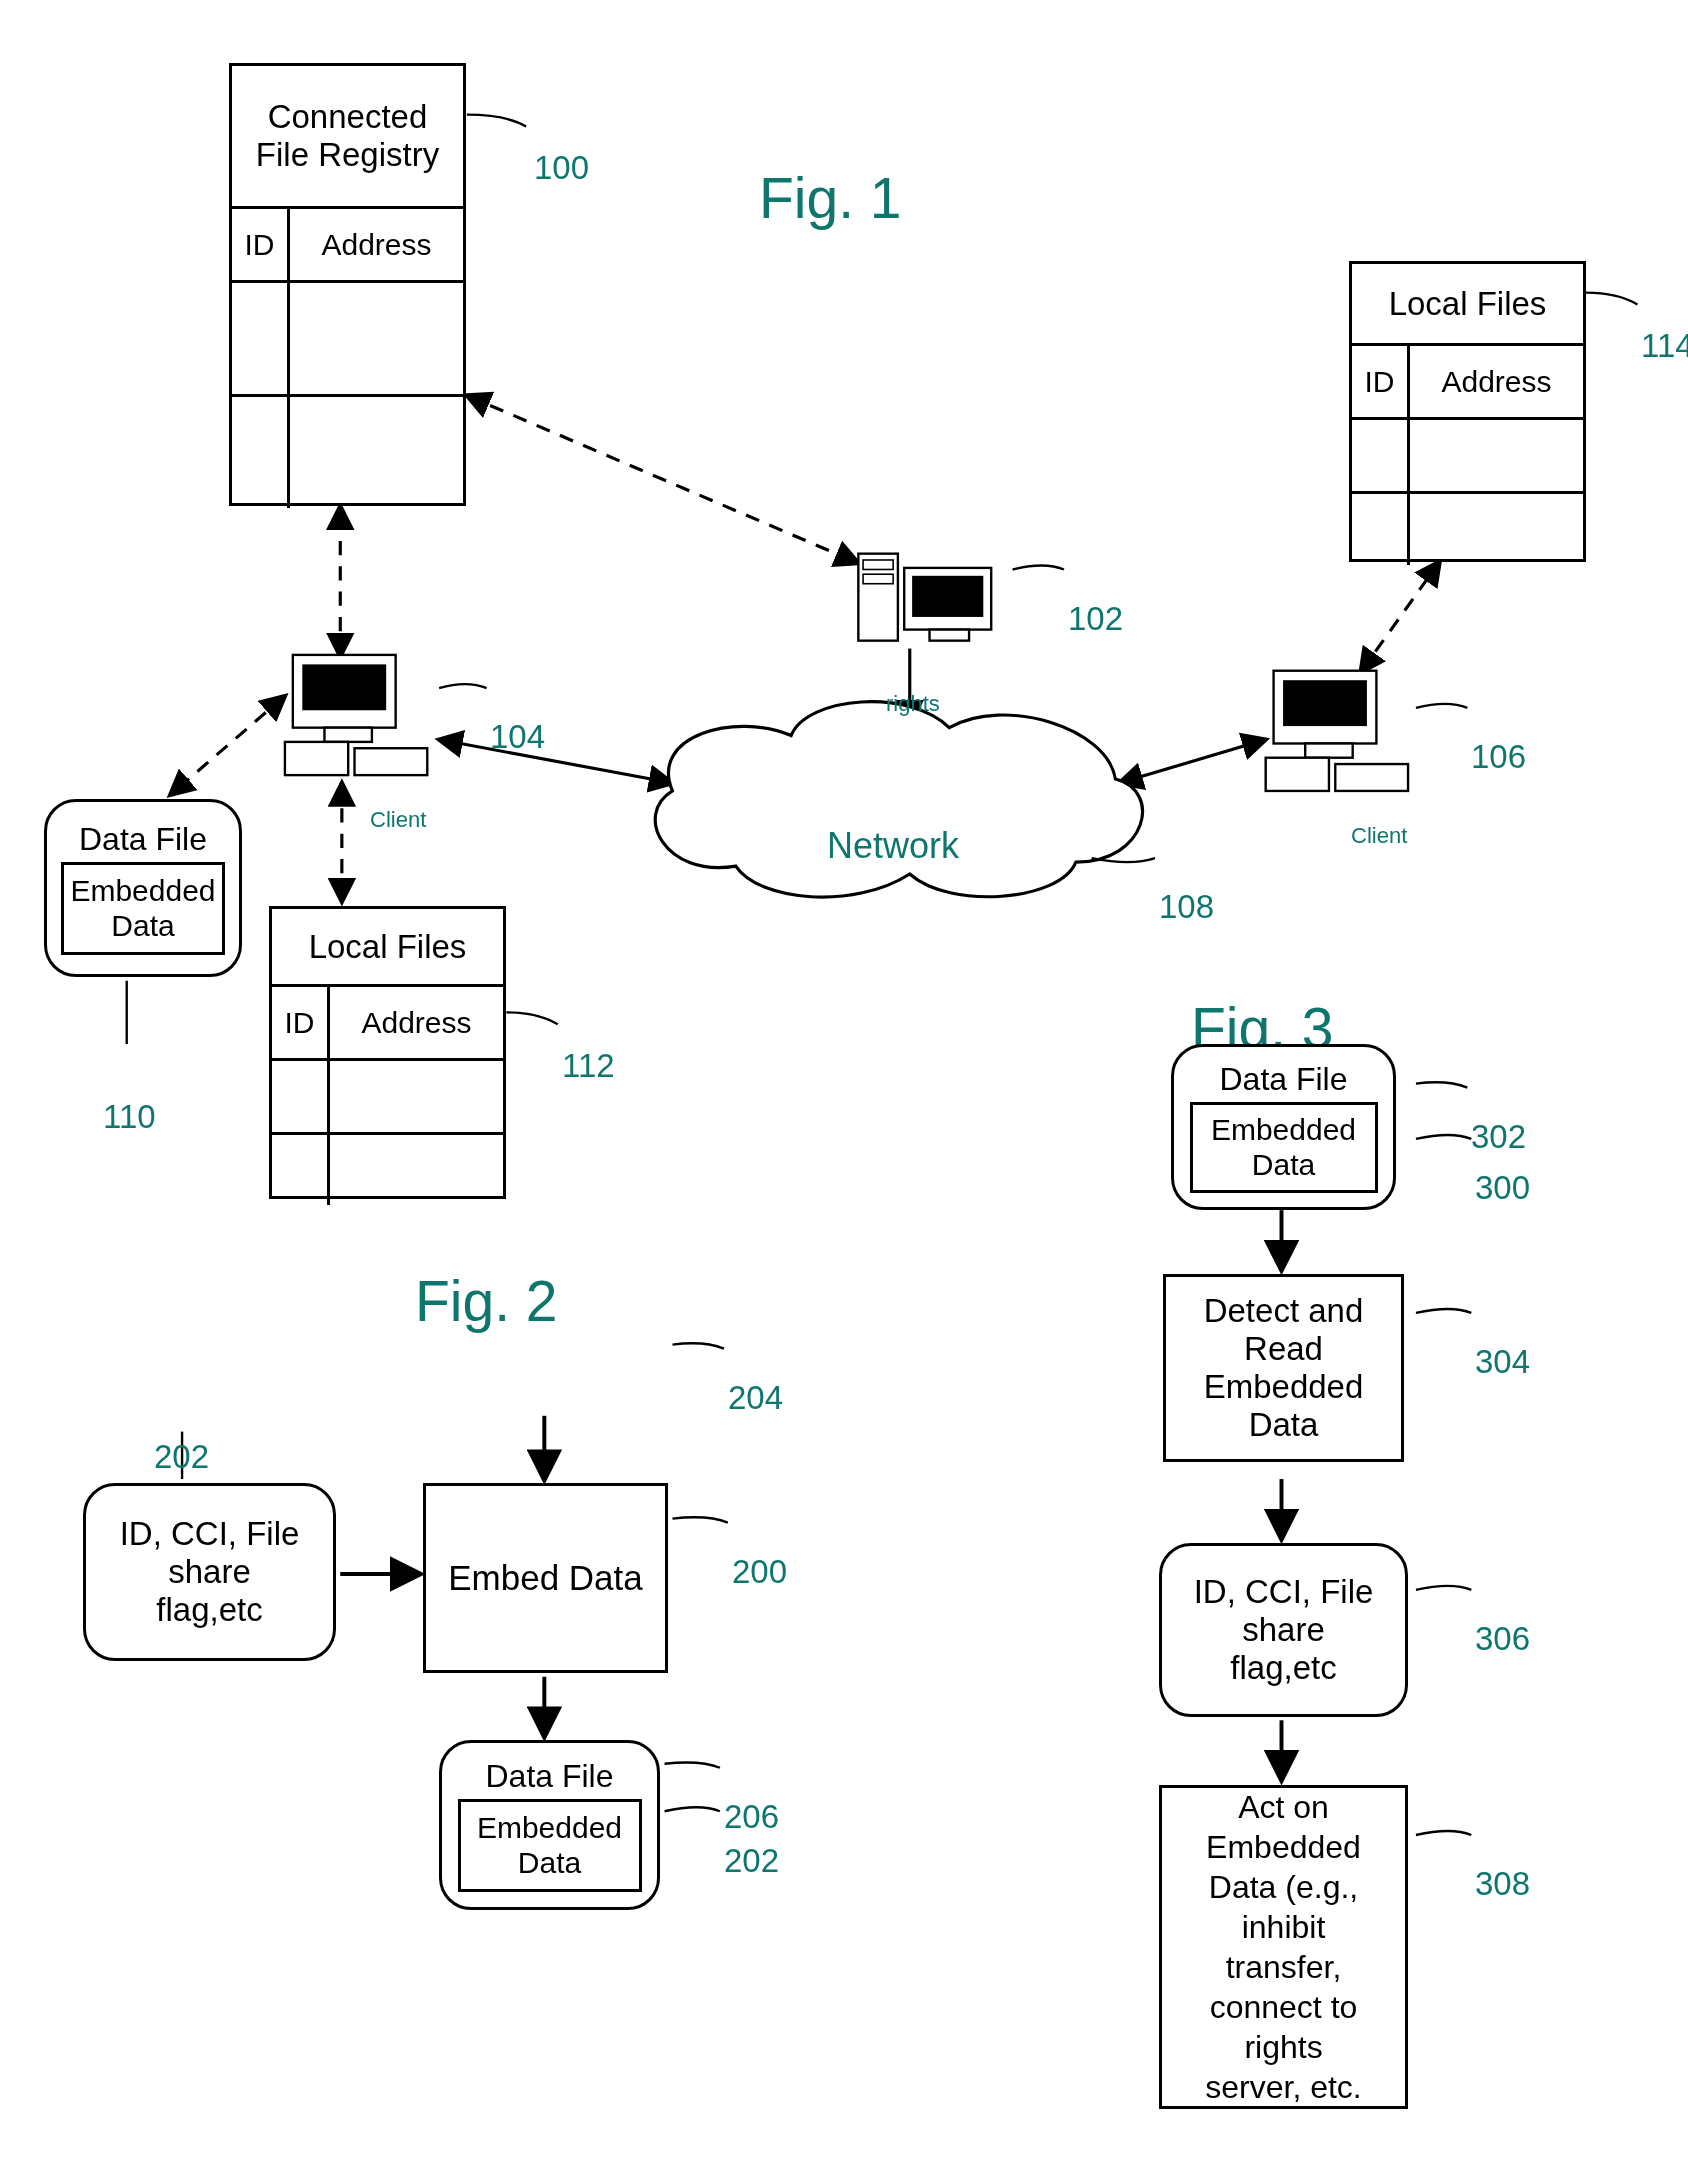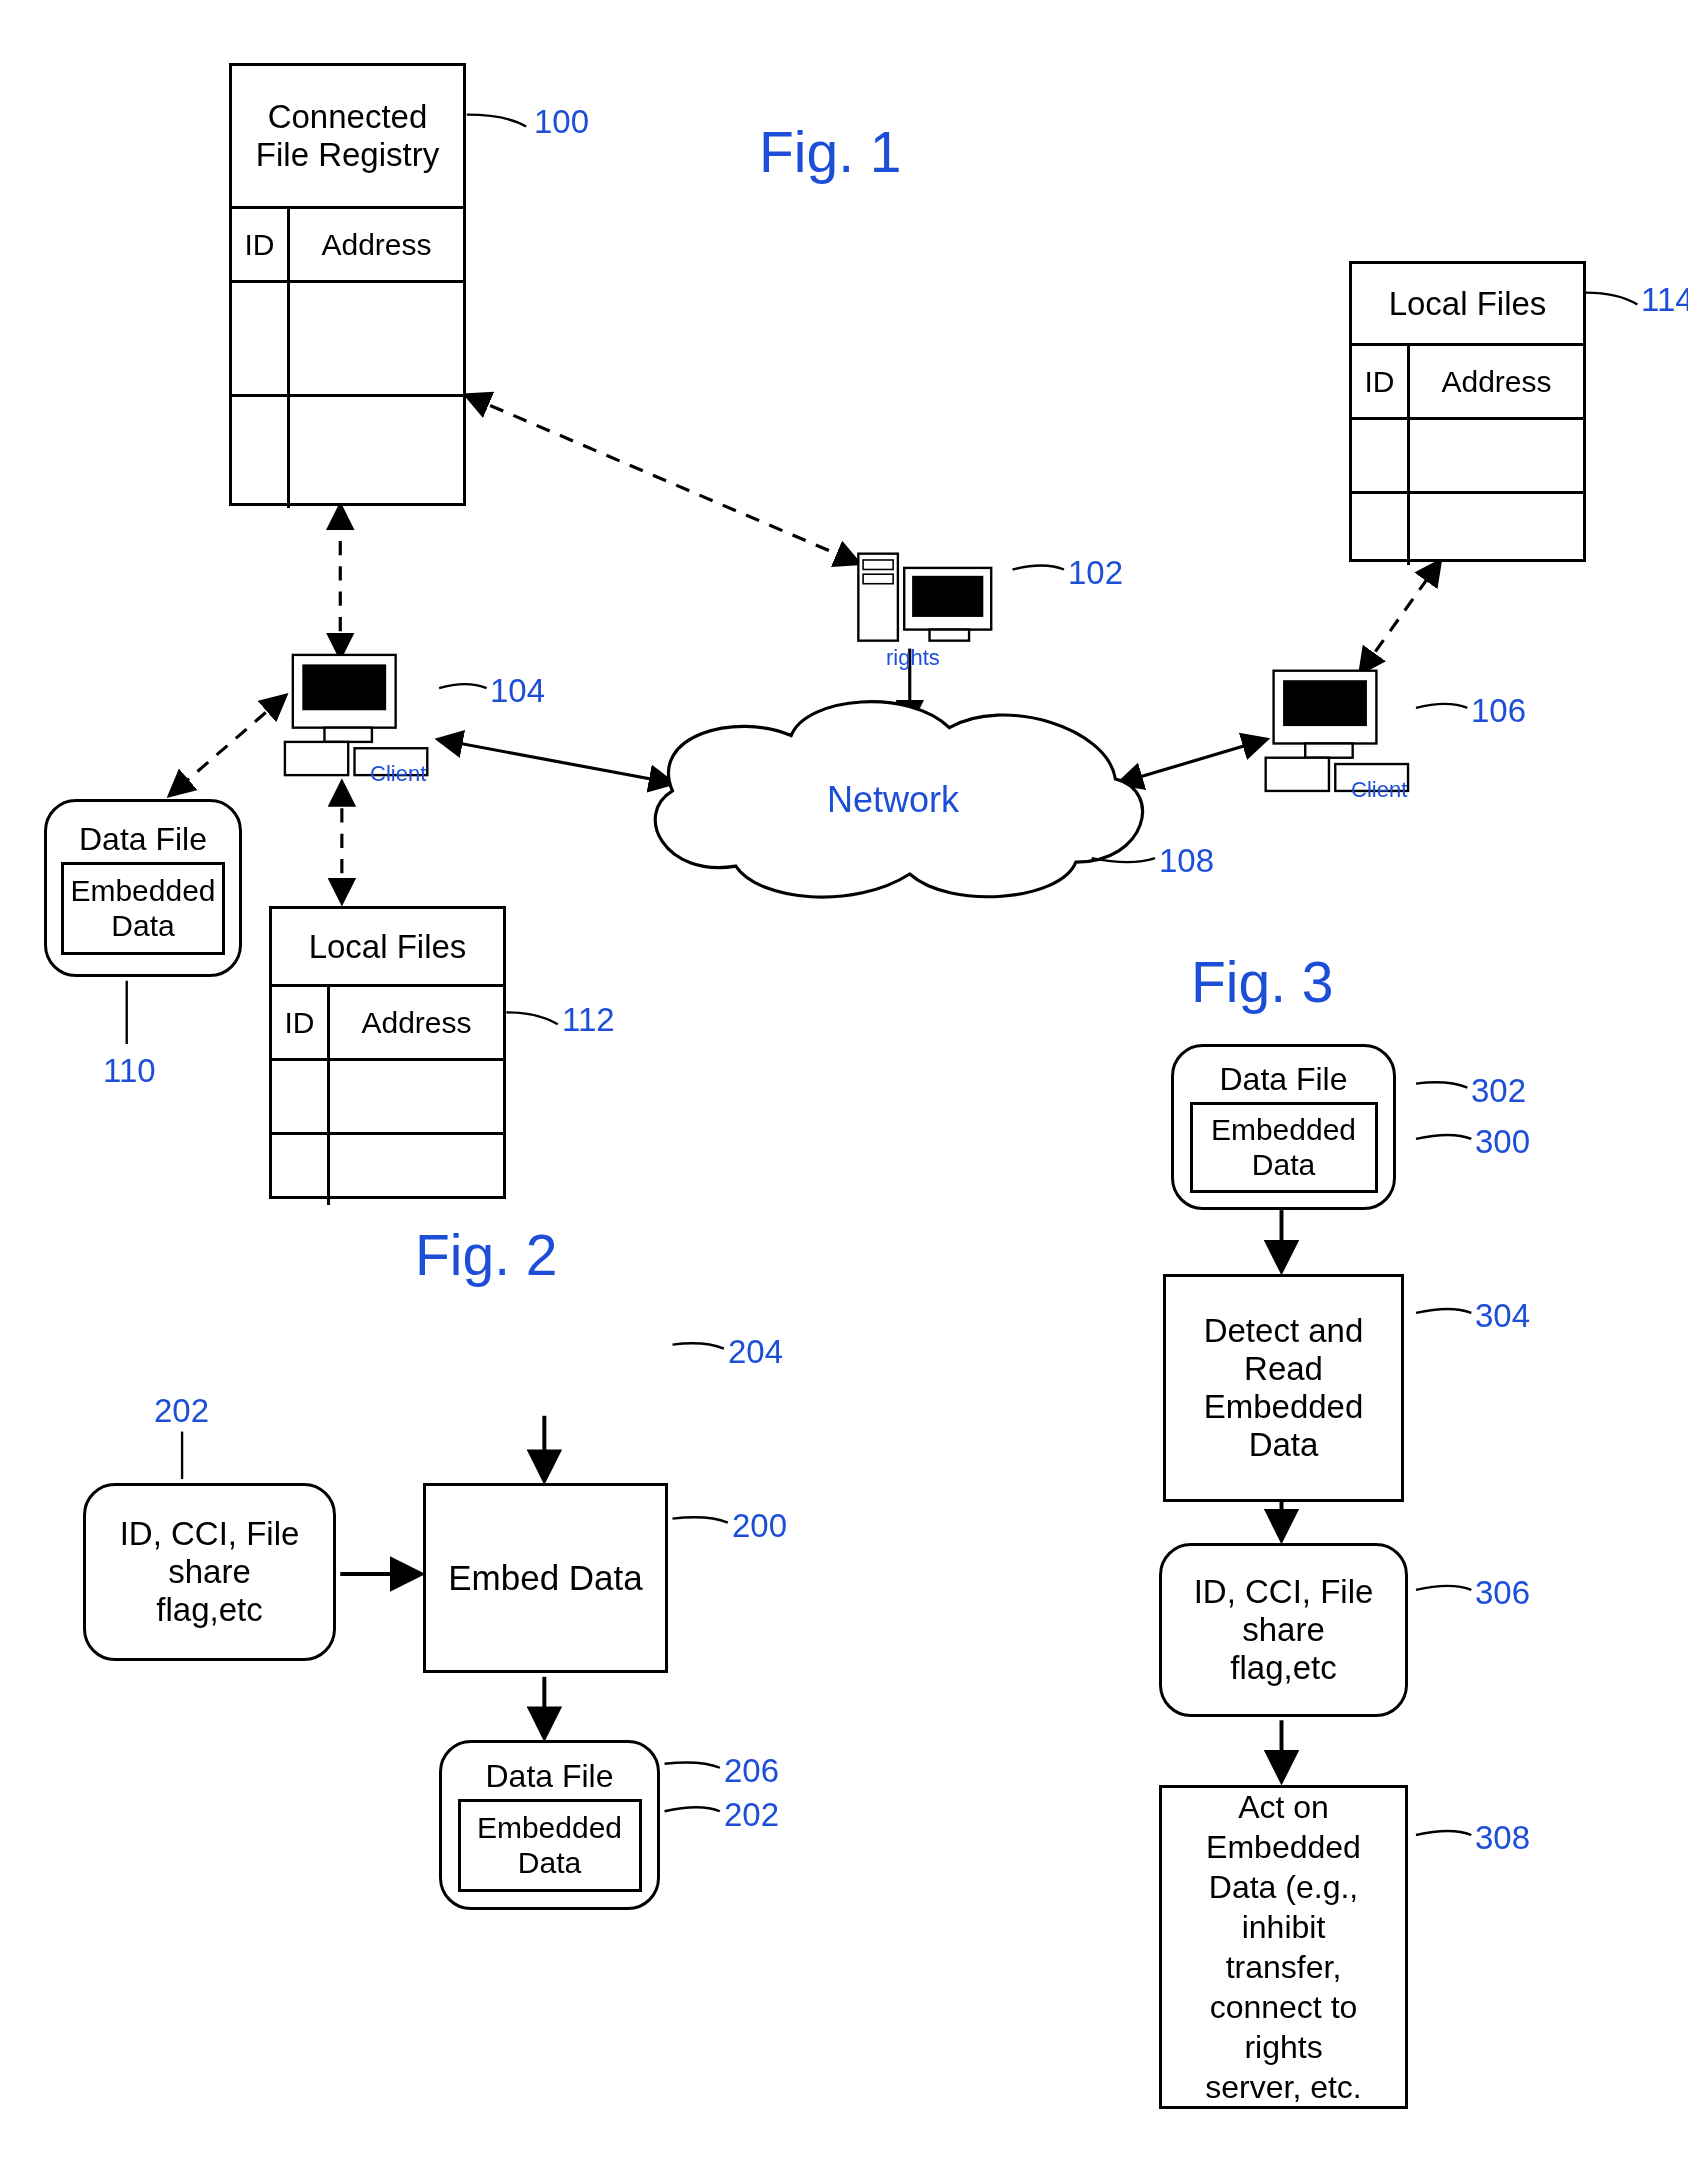--- a/index.html
+++ b/index.html
@@ -24,22 +24,23 @@
     justify-content: center;
     box-sizing: border-box;
     line-height: 1.15;
   }
   .rbox {
     border-radius: 32px;
   }
   .label {
     position: absolute;
     font-size: 33px;
-    color: #1d4ed8;
+    color: #0f766e;
     white-space: nowrap;
+    margin-top: 46px;
   }
   .big {
     font-size: 57px;
   }
   svg.wire {
     position: absolute;
     left: 0; top: 0;
     width: 1689px; height: 2183px;
     pointer-events: none;
   }
@@ -229,21 +230,21 @@
   <div class="label" style="left:724px; top:1796px;">202</div>
 
   <div class="box rbox" style="left:1171px; top:1044px; width:225px; height:166px; flex-direction:column; font-size:32px;">
     <div style="padding-bottom:4.7px;">Data File</div>
     <div style="border:3.2px solid #000; width:182px; height:85px; display:flex; align-items:center; justify-content:center; white-space:pre; font-size:30px;">Embedded
 Data</div>
   </div>
   <div class="label" style="left:1471px; top:1072px;">302</div>
   <div class="label" style="left:1475px; top:1123px;">300</div>
 
-  <div class="box" style="left:1163px; top:1274px; width:241px; height:228px; font-size:33px; white-space:pre;">Detect and
+  <div class="box" style="left:1163px; top:1274px; width:241px; height:188px; font-size:33px; white-space:pre;">Detect and
 Read
 Embedded
 Data</div>
   <div class="label" style="left:1475px; top:1297px;">304</div>
 
   <div class="box rbox" style="left:1159px; top:1543px; width:249px; height:174px; font-size:33px; white-space:pre;">ID, CCI, File
 share
 flag,etc</div>
   <div class="label" style="left:1475px; top:1574px;">306</div>
 

